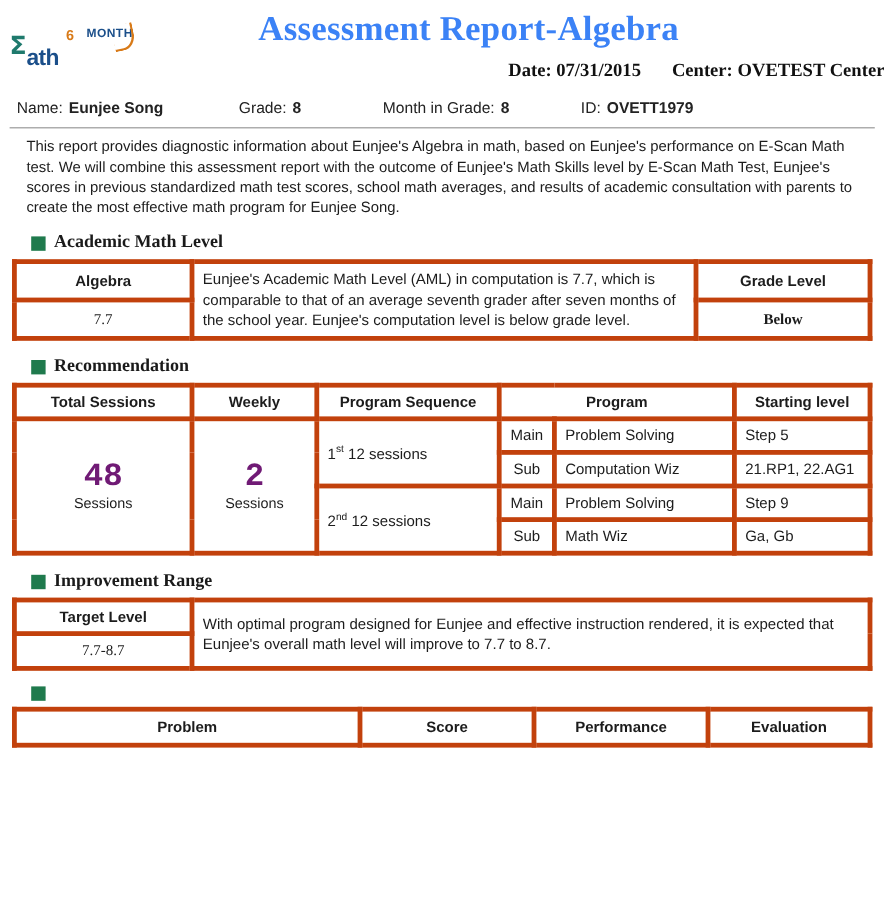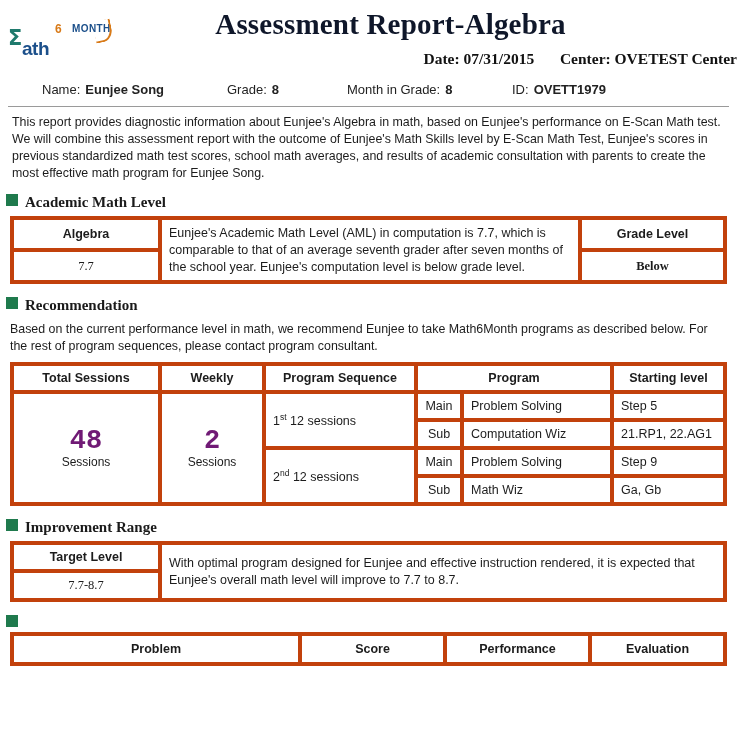--- a/index.html
+++ b/index.html
@@ -62,21 +62,21 @@
     border-bottom: 2px solid #d87a18;
     border-radius: 0 0 60% 0;
     transform: rotate(-12deg);
   }
 
   .title {
     text-align: center;
     font-family: "Liberation Serif", serif;
     font-weight: bold;
     font-size: 29px;
-    color: #0f172a;
+    color: #3b82f6;
     padding-top: 8px;
     letter-spacing: 0.2px;
     margin-left: 44px;
   }
   .subtitle {
     text-align: right;
     font-family: "Liberation Serif", serif;
     font-weight: bold;
     font-size: 15.5px;
     color: #111;
@@ -84,47 +84,47 @@
   }
   .subtitle .gap { display: inline-block; width: 18px; }
 
   .info-row {
     margin-top: 14px;
     padding: 0 14px;
     font-size: 13px;
     color: #222;
     display: flex;
     align-items: baseline;
-    margin-left: 28px;
   }
   .info-row .lbl { font-weight: normal; }
   .info-row .val { font-weight: bold; margin-left: 5px; }
   .info-seg { display: flex; align-items: baseline; }
   .seg-name  { width: 185px; }
   .seg-grade { width: 120px; }
   .seg-month { width: 165px; }
 
   .hr {
     border: none;
     border-top: 1px solid #9a9a9a;
     margin: 9px 8px 0 8px;
   }
 
   .intro {
     font-size: 12.4px;
     line-height: 1.36;
     color: #1c1c1c;
-    padding: 7px 10px 0 12px;
+    padding: 7px 10px 0 22px;
     text-align: left;
   }
 
   
   .section-head {
     display: flex;
-    margin: 13px 0 5px 6px;
+    align-items: center;
+    margin: 13px 0 5px 26px;
   }
   .section-bullet {
     width: 12px; height: 12px;
     background: #1f7a4d;
     margin-right: 7px;
   }
   .section-title {
     font-family: "Liberation Serif", serif;
     font-weight: bold;
     font-size: 15px;
@@ -277,21 +277,20 @@
       <td class="big-word">Below</td>
     </tr>
   </tbody>
     </table>
 
   <div class="section-head">
     <span class="section-bullet"></span>
     <span class="section-title">Recommendation</span>
   </div>
 
-  <div class="note-text">Based on the current performance level in math, we recommend Eunjee to take Math6Month programs as described below. For the rest of program sequences, please contact program consultant.</div>
 
   <table class="grid">
     <colgroup>
       <col style="width:148px">
         <col style="width:104px">
         <col style="width:152px">
       <col style="width:46px">
         <col style="width:150px">
         <col>
     </colgroup>

